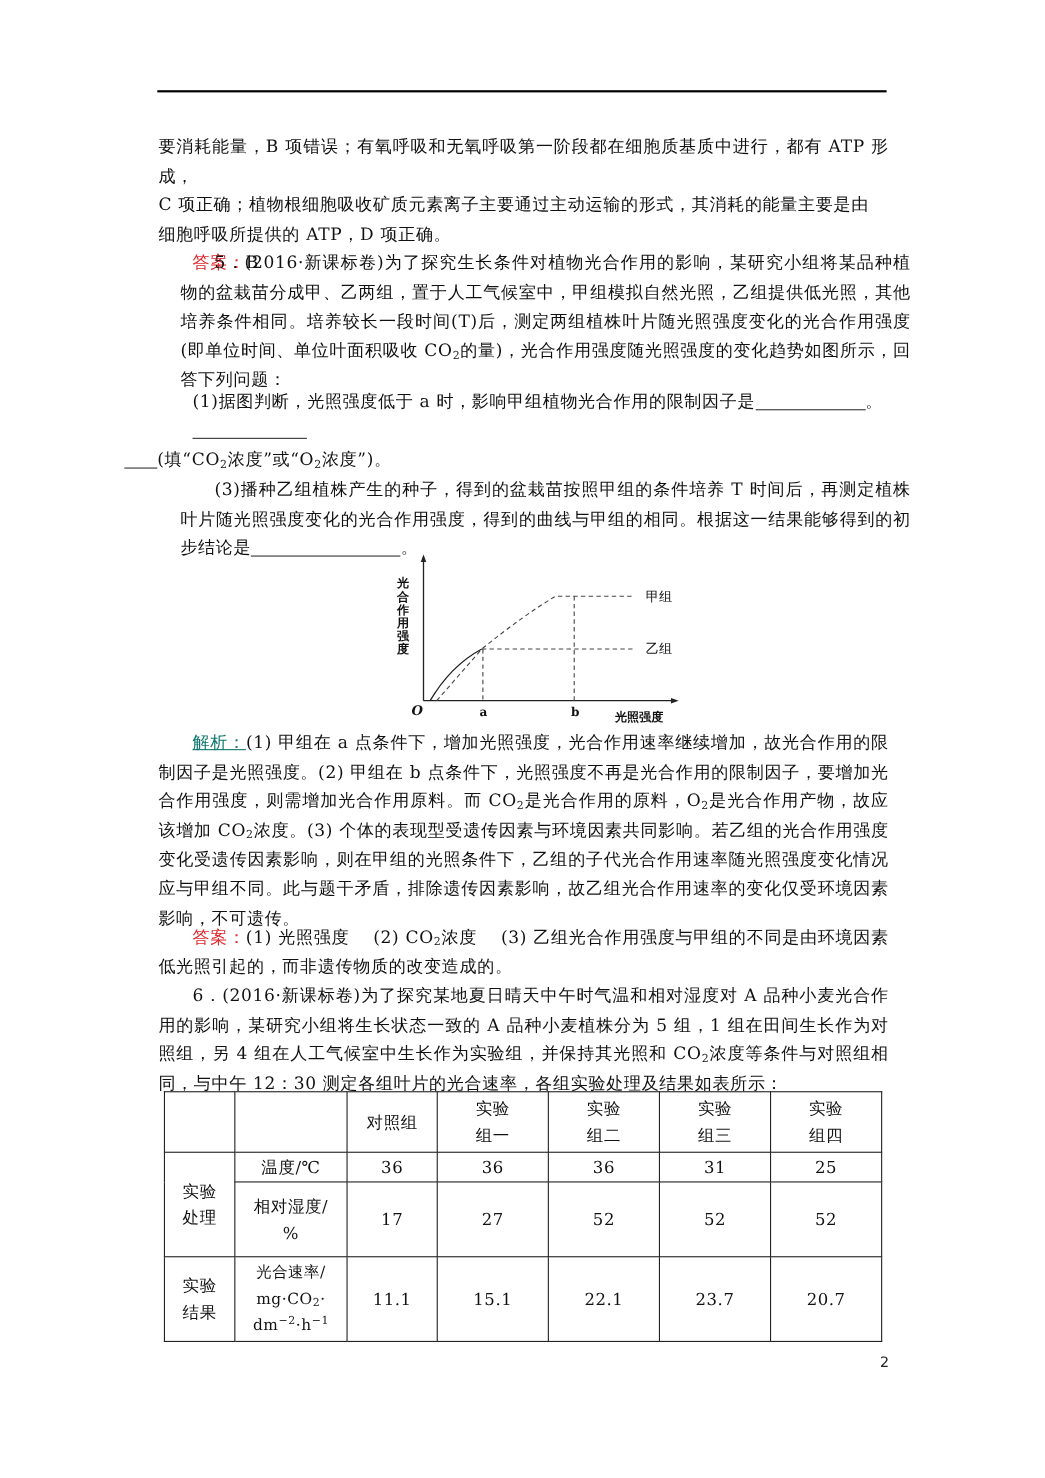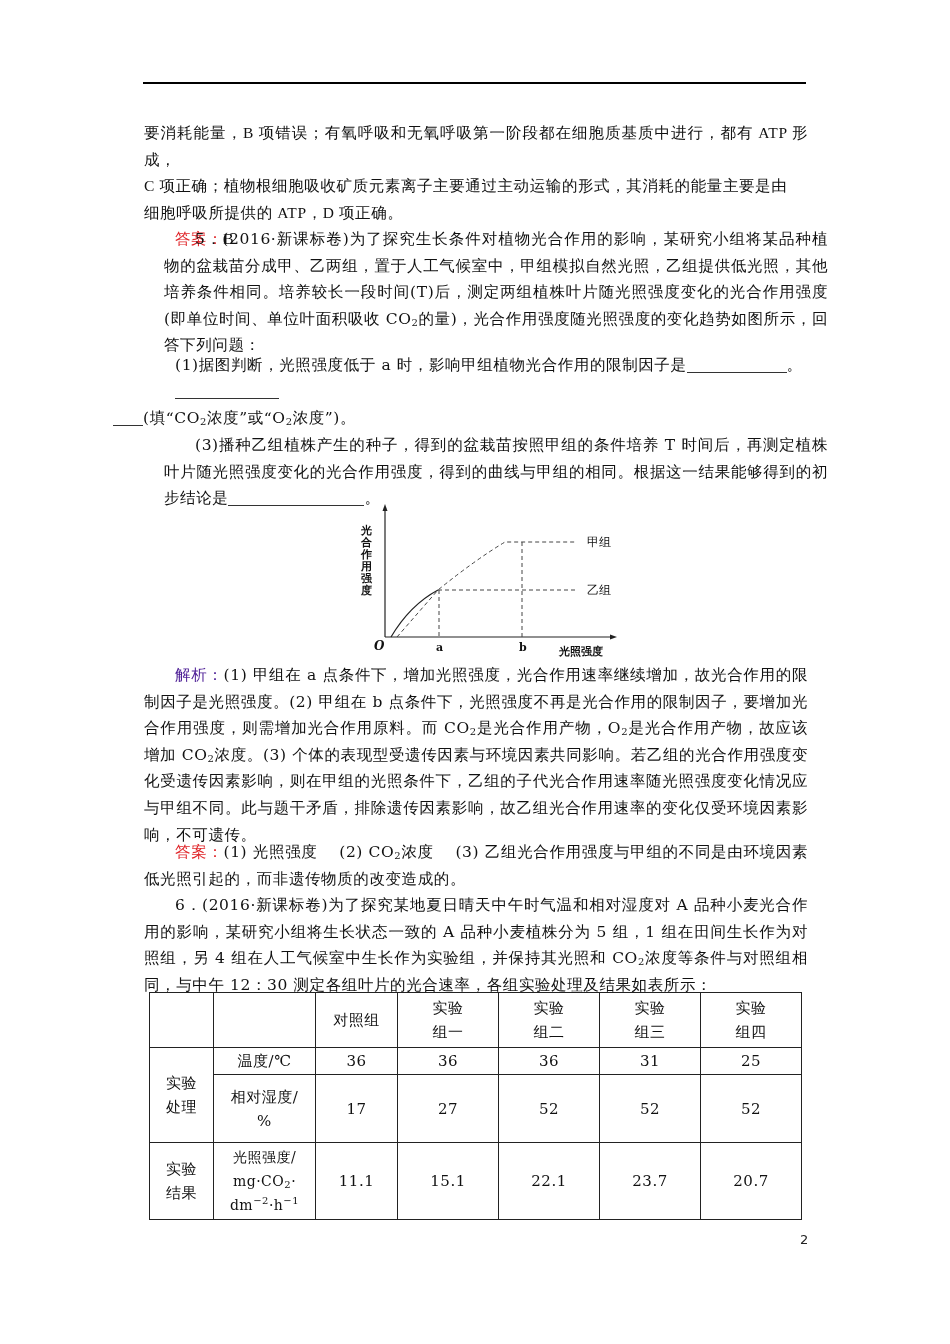--- a/index.html
+++ b/index.html
@@ -3,36 +3,36 @@
 <meta charset="utf-8">
 <style>
   html, body { margin: 0; padding: 0; background: #ffffff; }
   body { width: 950px; height: 1344px; position: relative; overflow: hidden;
          font-family: "DejaVu Serif", "Liberation Serif", serif; color: #111; }
   .hr { position: absolute; left: 143px; top: 82px; width: 663px; height: 2px; background: #000; }
   .para { position: absolute; left: 144px; width: 664px; font-size: 15.5px; line-height: 26.6px;
           letter-spacing: 0.6px; text-align: justify; text-align-last: left; }
   .indent { text-indent: 31px; }
   .red { color: #e0262a; }
-  .blue { color: #4c1d95; }
+  .blue { color: #0f766e; text-decoration: underline; }
   sub { font-size: 10px; vertical-align: -2px; line-height: 0; }
   sup { font-size: 10px; line-height: 0; }
   .blank { display: inline-block; border-bottom: 1px solid #333; height: 18px; vertical-align: -3px; }
   .chart { position: absolute; left: 355px; top: 500px; width: 275px; height: 160px; }
   table.data { position: absolute; left: 149px; top: 992px; border-collapse: collapse;
                font-size: 15px; letter-spacing: 0.5px; }
   table.data td { border: 1px solid #222; text-align: center; vertical-align: middle; line-height: 24px; padding: 0; }
   .pagenum { position: absolute; left: 800px; top: 1232px; font-family: "DejaVu Sans", sans-serif; font-size: 13px; color: #222; }
 </style>
 </head>
 <body>
 
 <div class="hr"></div>
 
-<div class="para" style="top:120px;font-family:Liberation Serif, serif;">
+<div class="para" style="top:120px;">
   <div>要消耗能量，B 项错误；有氧呼吸和无氧呼吸第一阶段都在细胞质基质中进行，都有 ATP 形成，</div>
   <div>C 项正确；植物根细胞吸收矿质元素离子主要通过主动运输的形式，其消耗的能量主要是由</div>
   <div>细胞呼吸所提供的 ATP，D 项正确。</div>
   <div class="indent">
     <span class="red">答案：</span><span>B</span>
   </div>
 </div>
 
 <div class="para indent" style="top:226px;margin-left:20px;">
   <span>5．(2016·新课标卷)为了探究生长条件对植物光合作用的影响，某研究小组将某品种植物的盆栽苗分成甲、乙两组，置于人工气候室中，甲组模拟自然光照，乙组提供低光照，其他培养条件相同。培养较长一段时间(T)后，测定两组植株叶片随光照强度变化的光合作用强度(即单位时间、单位叶面积吸收 CO</span><sub>2</sub><span>的量)，光合作用强度随光照强度的变化趋势如图所示，回答下列问题：</span>
@@ -75,21 +75,21 @@
   <line x1="84" y1="90" x2="84" y2="137" stroke="#444" stroke-width="1" stroke-dasharray="4,3"></line>
   <line x1="167" y1="42" x2="167" y2="137" stroke="#444" stroke-width="1" stroke-dasharray="4,3"></line>
   <text x="81" y="151" font-family="DejaVu Serif, serif" font-weight="bold" font-size="11" fill="#111">a</text>
   <text x="164" y="151" font-family="DejaVu Serif, serif" font-weight="bold" font-size="11" fill="#111">b</text>
   <text x="232" y="46" font-family="DejaVu Sans, sans-serif" font-size="12" fill="#111">甲组</text>
   <text x="232" y="94" font-family="DejaVu Sans, sans-serif" font-size="12" fill="#111">乙组</text>
   <text x="204" y="155" font-family="DejaVu Sans, sans-serif" font-weight="bold" font-size="11" fill="#111">光照强度</text>
 </svg>
 
 <div class="para indent" style="top:662px;">
-  <span class="blue">解析：</span><span>(1) 甲组在 a 点条件下，增加光照强度，光合作用速率继续增加，故光合作用的限制因子是光照强度。(2) 甲组在 b 点条件下，光照强度不再是光合作用的限制因子，要增加光合作用强度，则需增加光合作用原料。而 CO</span><sub>2</sub><span>是光合作用产物，O</span><sub>2</sub><span>是光合作用产物，故应该增加 CO</span><sub>2</sub><span>浓度。(3) 个体的表现型受遗传因素与环境因素共同影响。若乙组的光合作用强度变化受遗传因素影响，则在甲组的光照条件下，乙组的子代光合作用速率随光照强度变化情况应与甲组不同。此与题干矛盾，排除遗传因素影响，故乙组光合作用速率的变化仅受环境因素影响，不可遗传。</span>
+  <span class="blue">解析：</span><span>(1) 甲组在 a 点条件下，增加光照强度，光合作用速率继续增加，故光合作用的限制因子是光照强度。(2) 甲组在 b 点条件下，光照强度不再是光合作用的限制因子，要增加光合作用强度，则需增加光合作用原料。而 CO</span><sub>2</sub><span>是光合作用的原料，O</span><sub>2</sub><span>是光合作用产物，故应该增加 CO</span><sub>2</sub><span>浓度。(3) 个体的表现型受遗传因素与环境因素共同影响。若乙组的光合作用强度变化受遗传因素影响，则在甲组的光照条件下，乙组的子代光合作用速率随光照强度变化情况应与甲组不同。此与题干矛盾，排除遗传因素影响，故乙组光合作用速率的变化仅受环境因素影响，不可遗传。</span>
 </div>
 
 <div class="para indent" style="top:839px;">
   <span class="red">答案：</span><span>(1) 光照强度　 (2) CO</span><sub>2</sub><span>浓度　 (3) 乙组光合作用强度与甲组的不同是由环境因素低光照引起的，而非遗传物质的改变造成的。</span>
 </div>
 
 <div class="para indent" style="top:892px;">
   <span>6．(2016·新课标卷)为了探究某地夏日晴天中午时气温和相对湿度对 A 品种小麦光合作用的影响，某研究小组将生长状态一致的 A 品种小麦植株分为 5 组，1 组在田间生长作为对照组，另 4 组在人工气候室中生长作为实验组，并保持其光照和 CO</span><sub>2</sub><span>浓度等条件与对照组相同，与中午 12：30 测定各组叶片的光合速率，各组实验处理及结果如表所示：</span>
 </div>
 
@@ -126,21 +126,21 @@
     <td><span>相对湿度/</span><br><span>%</span></td>
     <td>17</td>
     <td>27</td>
     <td>52</td>
     <td>52</td>
     <td>52</td>
   </tr>
   <tr style="height:77px">
     <td><span>实验</span><br><span>结果</span></td>
     <td style="font-size:14px">
-      <span>光照强度/</span><br>
+      <span>光合速率/</span><br>
       <span>mg·CO</span><sub>2</sub><span>·</span><br>
       <span>dm</span><sup>−2</sup><span>·h</span><sup>−1</sup>
     </td>
     <td>11.1</td>
     <td>15.1</td>
     <td>22.1</td>
     <td>23.7</td>
     <td>20.7</td>
   </tr>
 </tbody>

